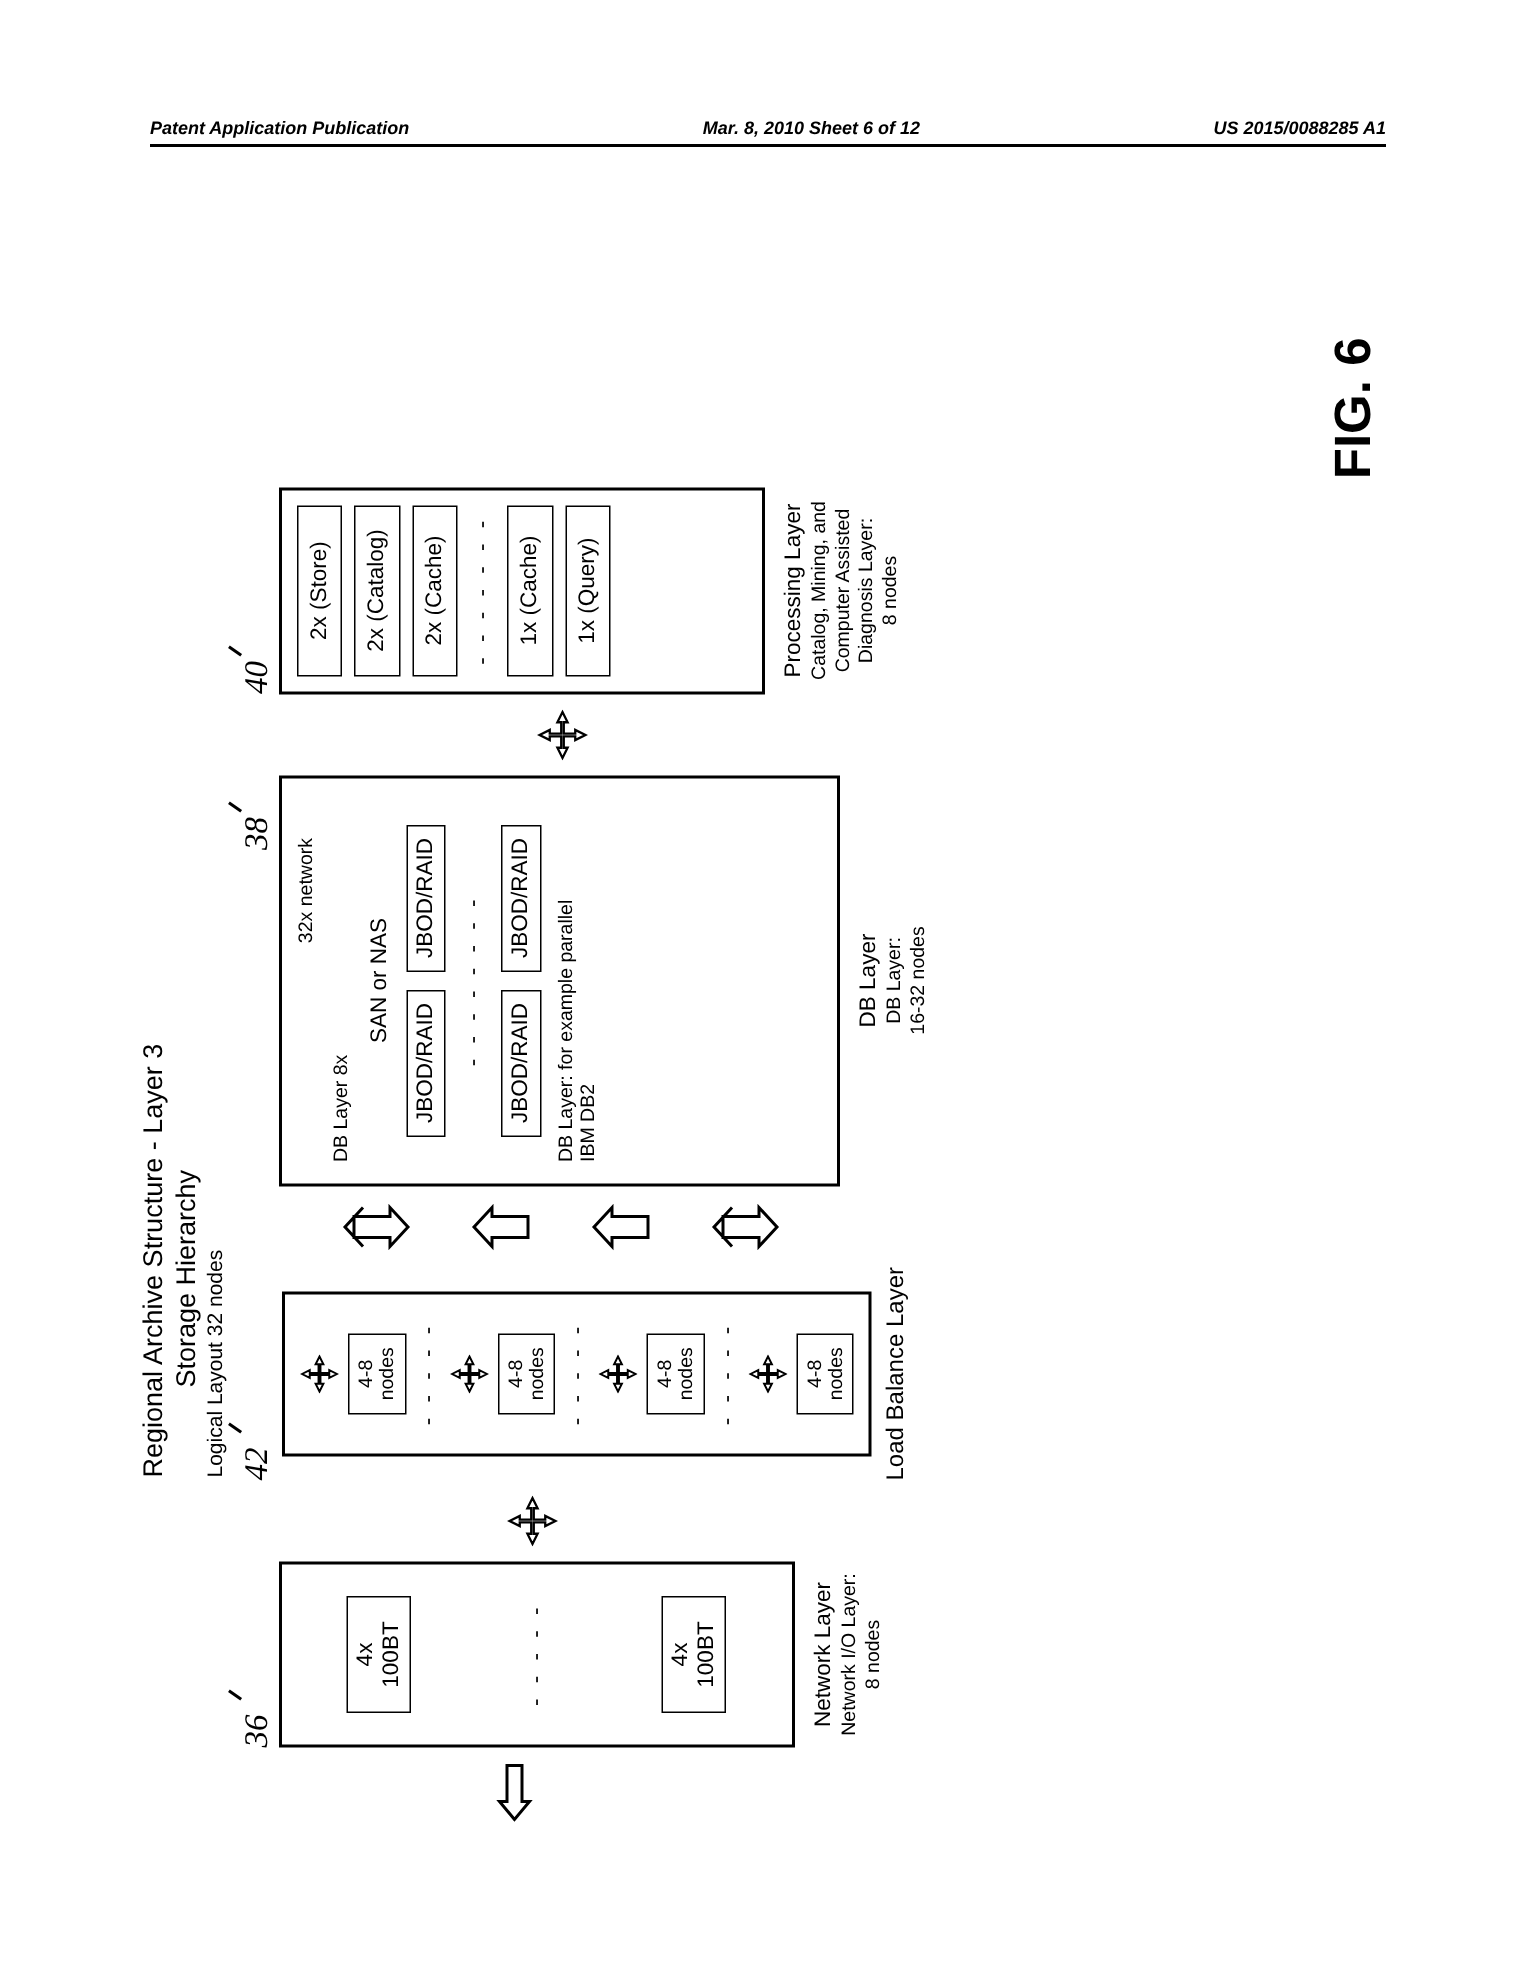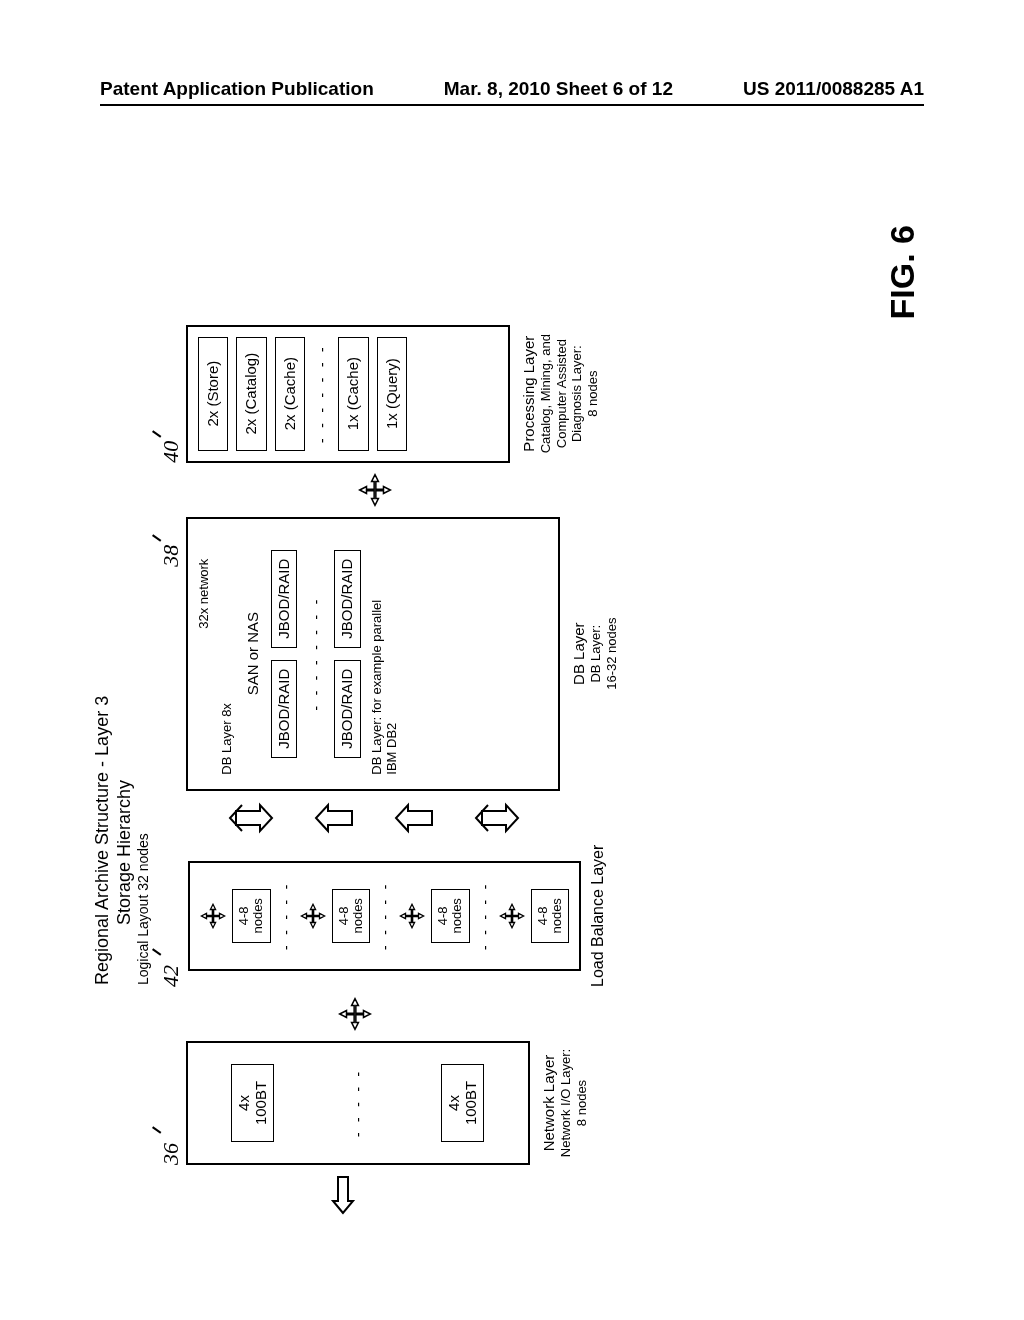--- a/index.html
+++ b/index.html
@@ -12,22 +12,23 @@
     position: relative;
   }
   .page-header {
     position: absolute;
     top: 78px;
     left: 100px;
     right: 100px;
     border-bottom: 2px solid #000;
     display: flex;
     justify-content: space-between;
-    font-size: 19px;
+    font-size: 12px;
     padding-bottom: 4px;
+    font-style: italic;
   }
   .page-header .left { font-weight: bold; }
   .page-header .mid  { font-weight: bold; }
   .page-header .right{ font-weight: bold; }
 
   .diagram-area {
     position: absolute;
     top: 150px;
     left: 80px;
     right: 80px;
@@ -143,21 +144,21 @@
   }
 
   .four-arrow svg { width:34px; height:34px;}
 </style>
 </head>
 <body>
 
 <div class="page-header">
   <span class="left">Patent Application Publication</span>
   <span class="mid">Mar. 8, 2010   Sheet 6 of 12</span>
-  <span class="right">US 2011/0088285 A1</span>
+  <span class="right">US 2015/0088285 A1</span>
 </div>
 
 <div class="diagram-area">
   <div class="rotated">
 
     <div class="title-block" style="margin-left:230px;">
       <div>Regional Archive Structure - Layer 3</div>
       <div style="margin-left:60px;">Storage Hierarchy</div>
       <div class="logical">Logical Layout 32 nodes</div>
     </div>

